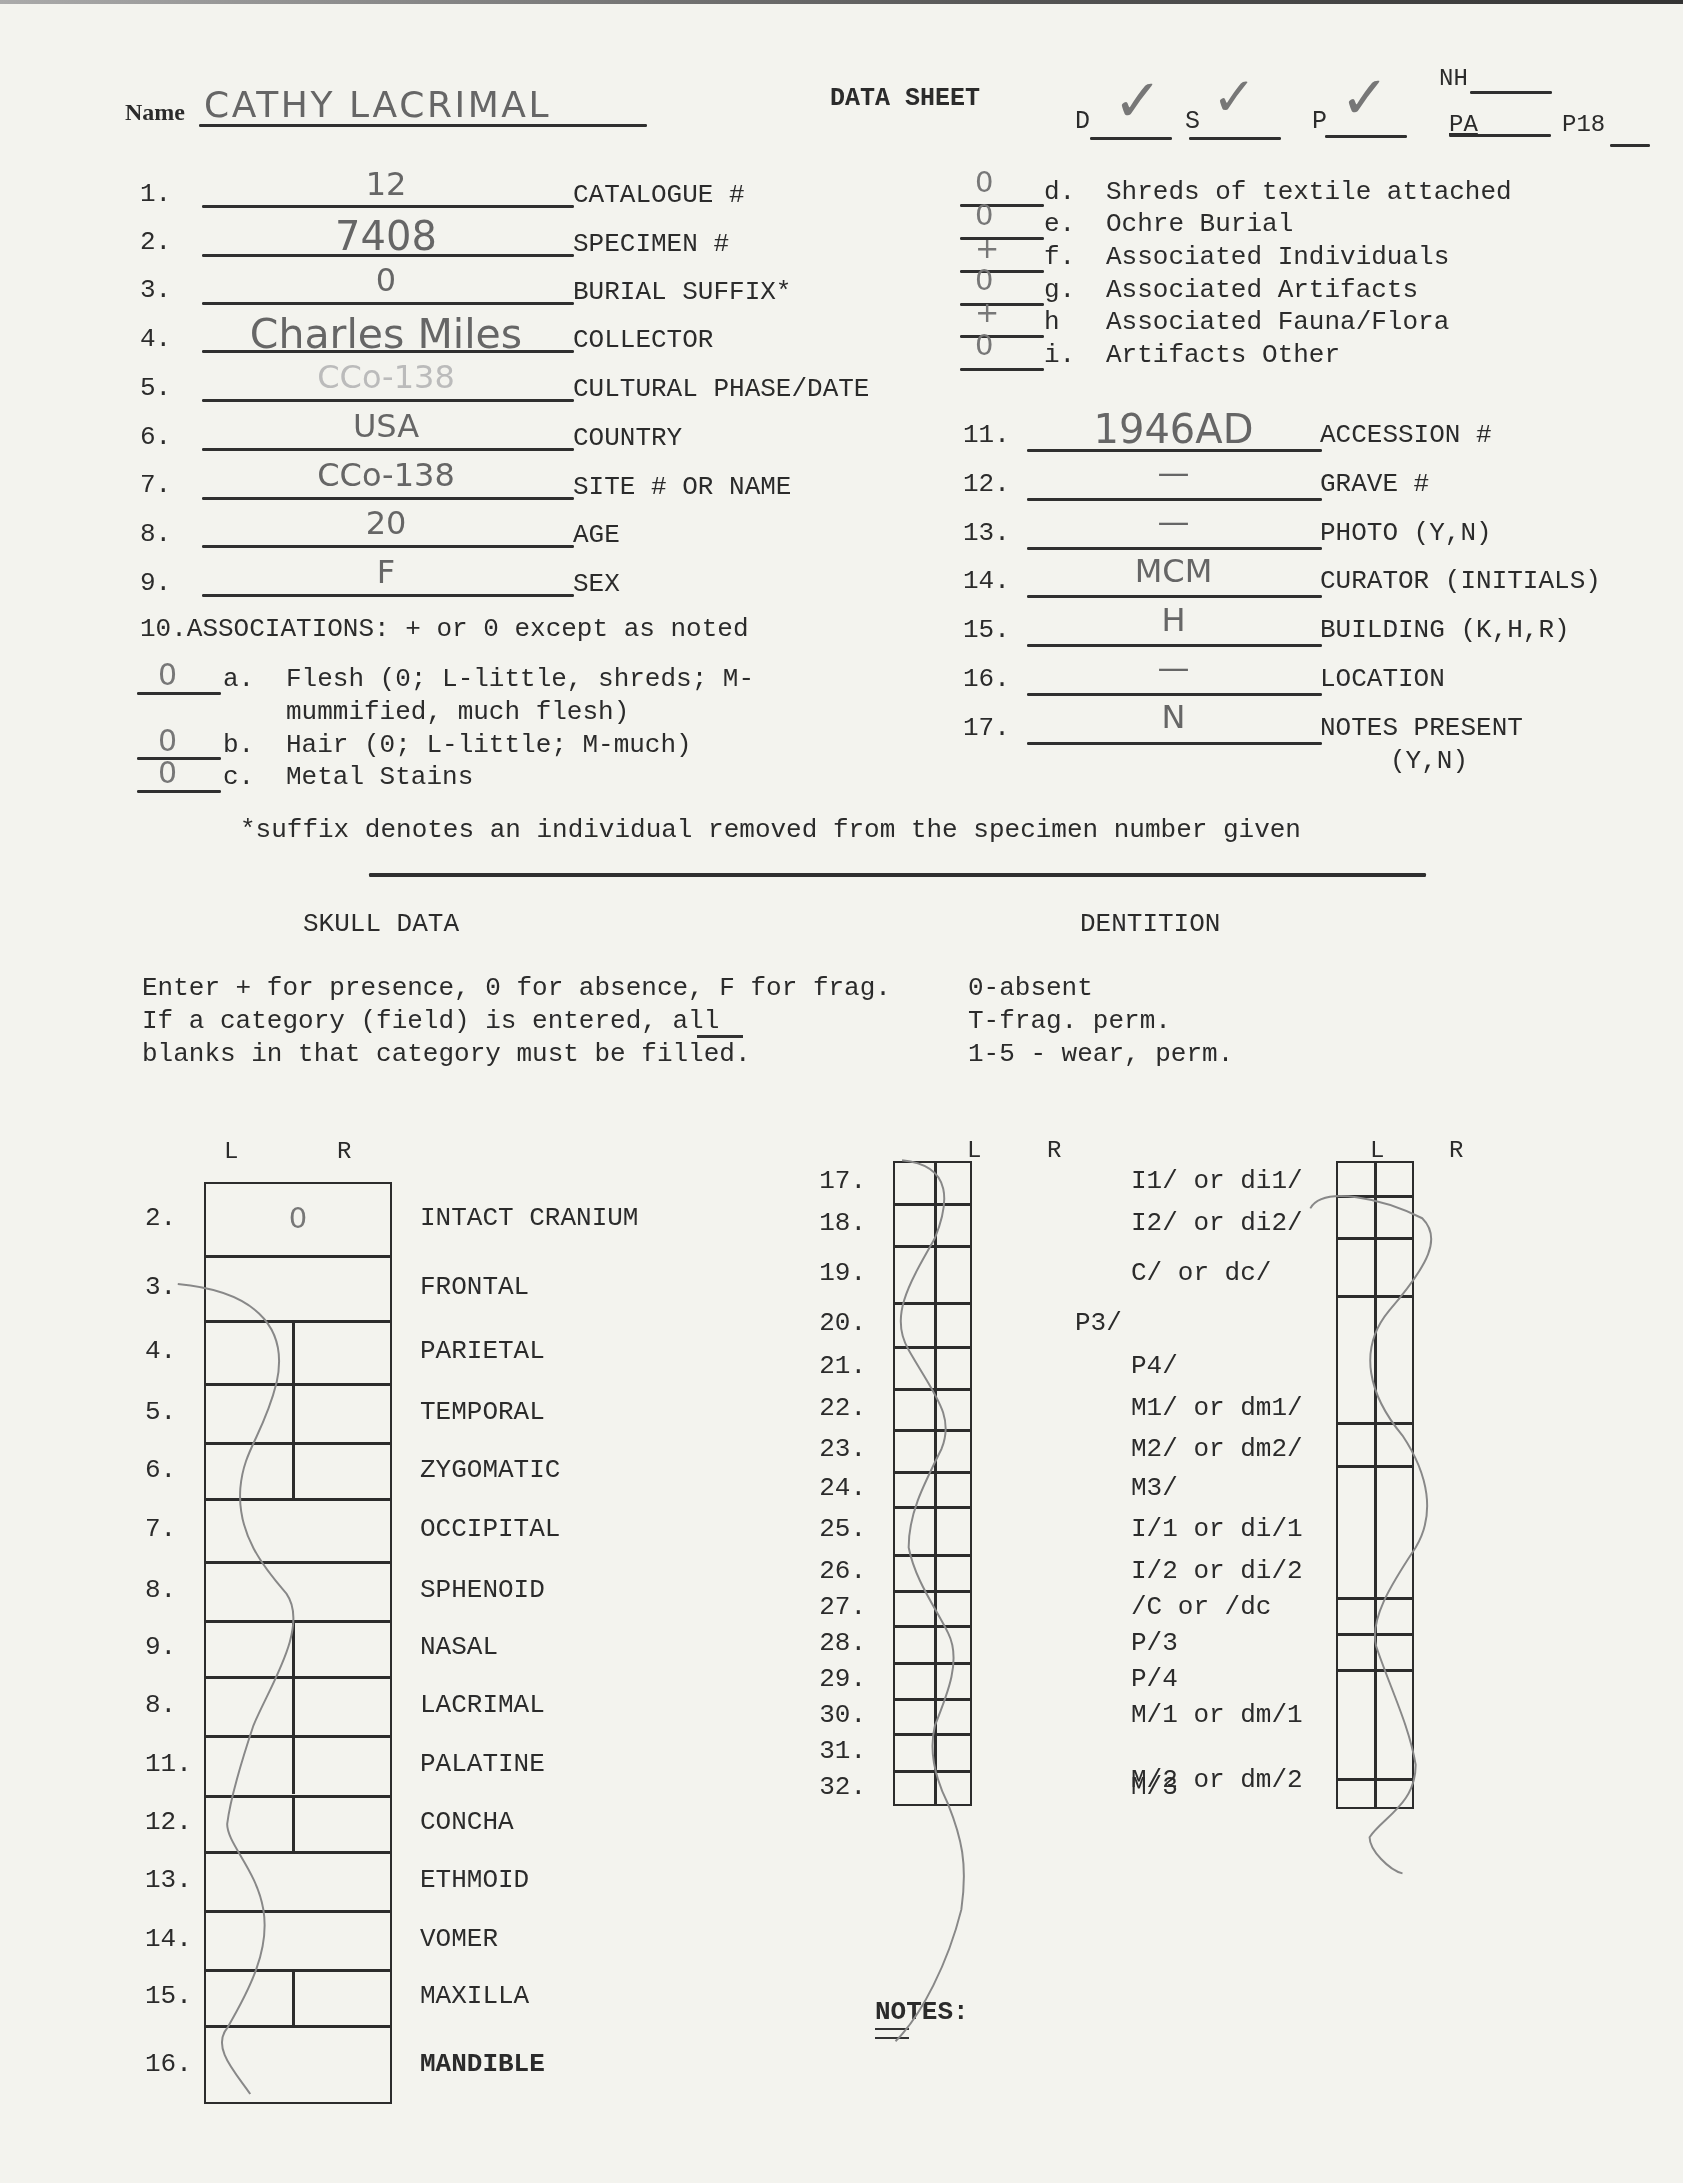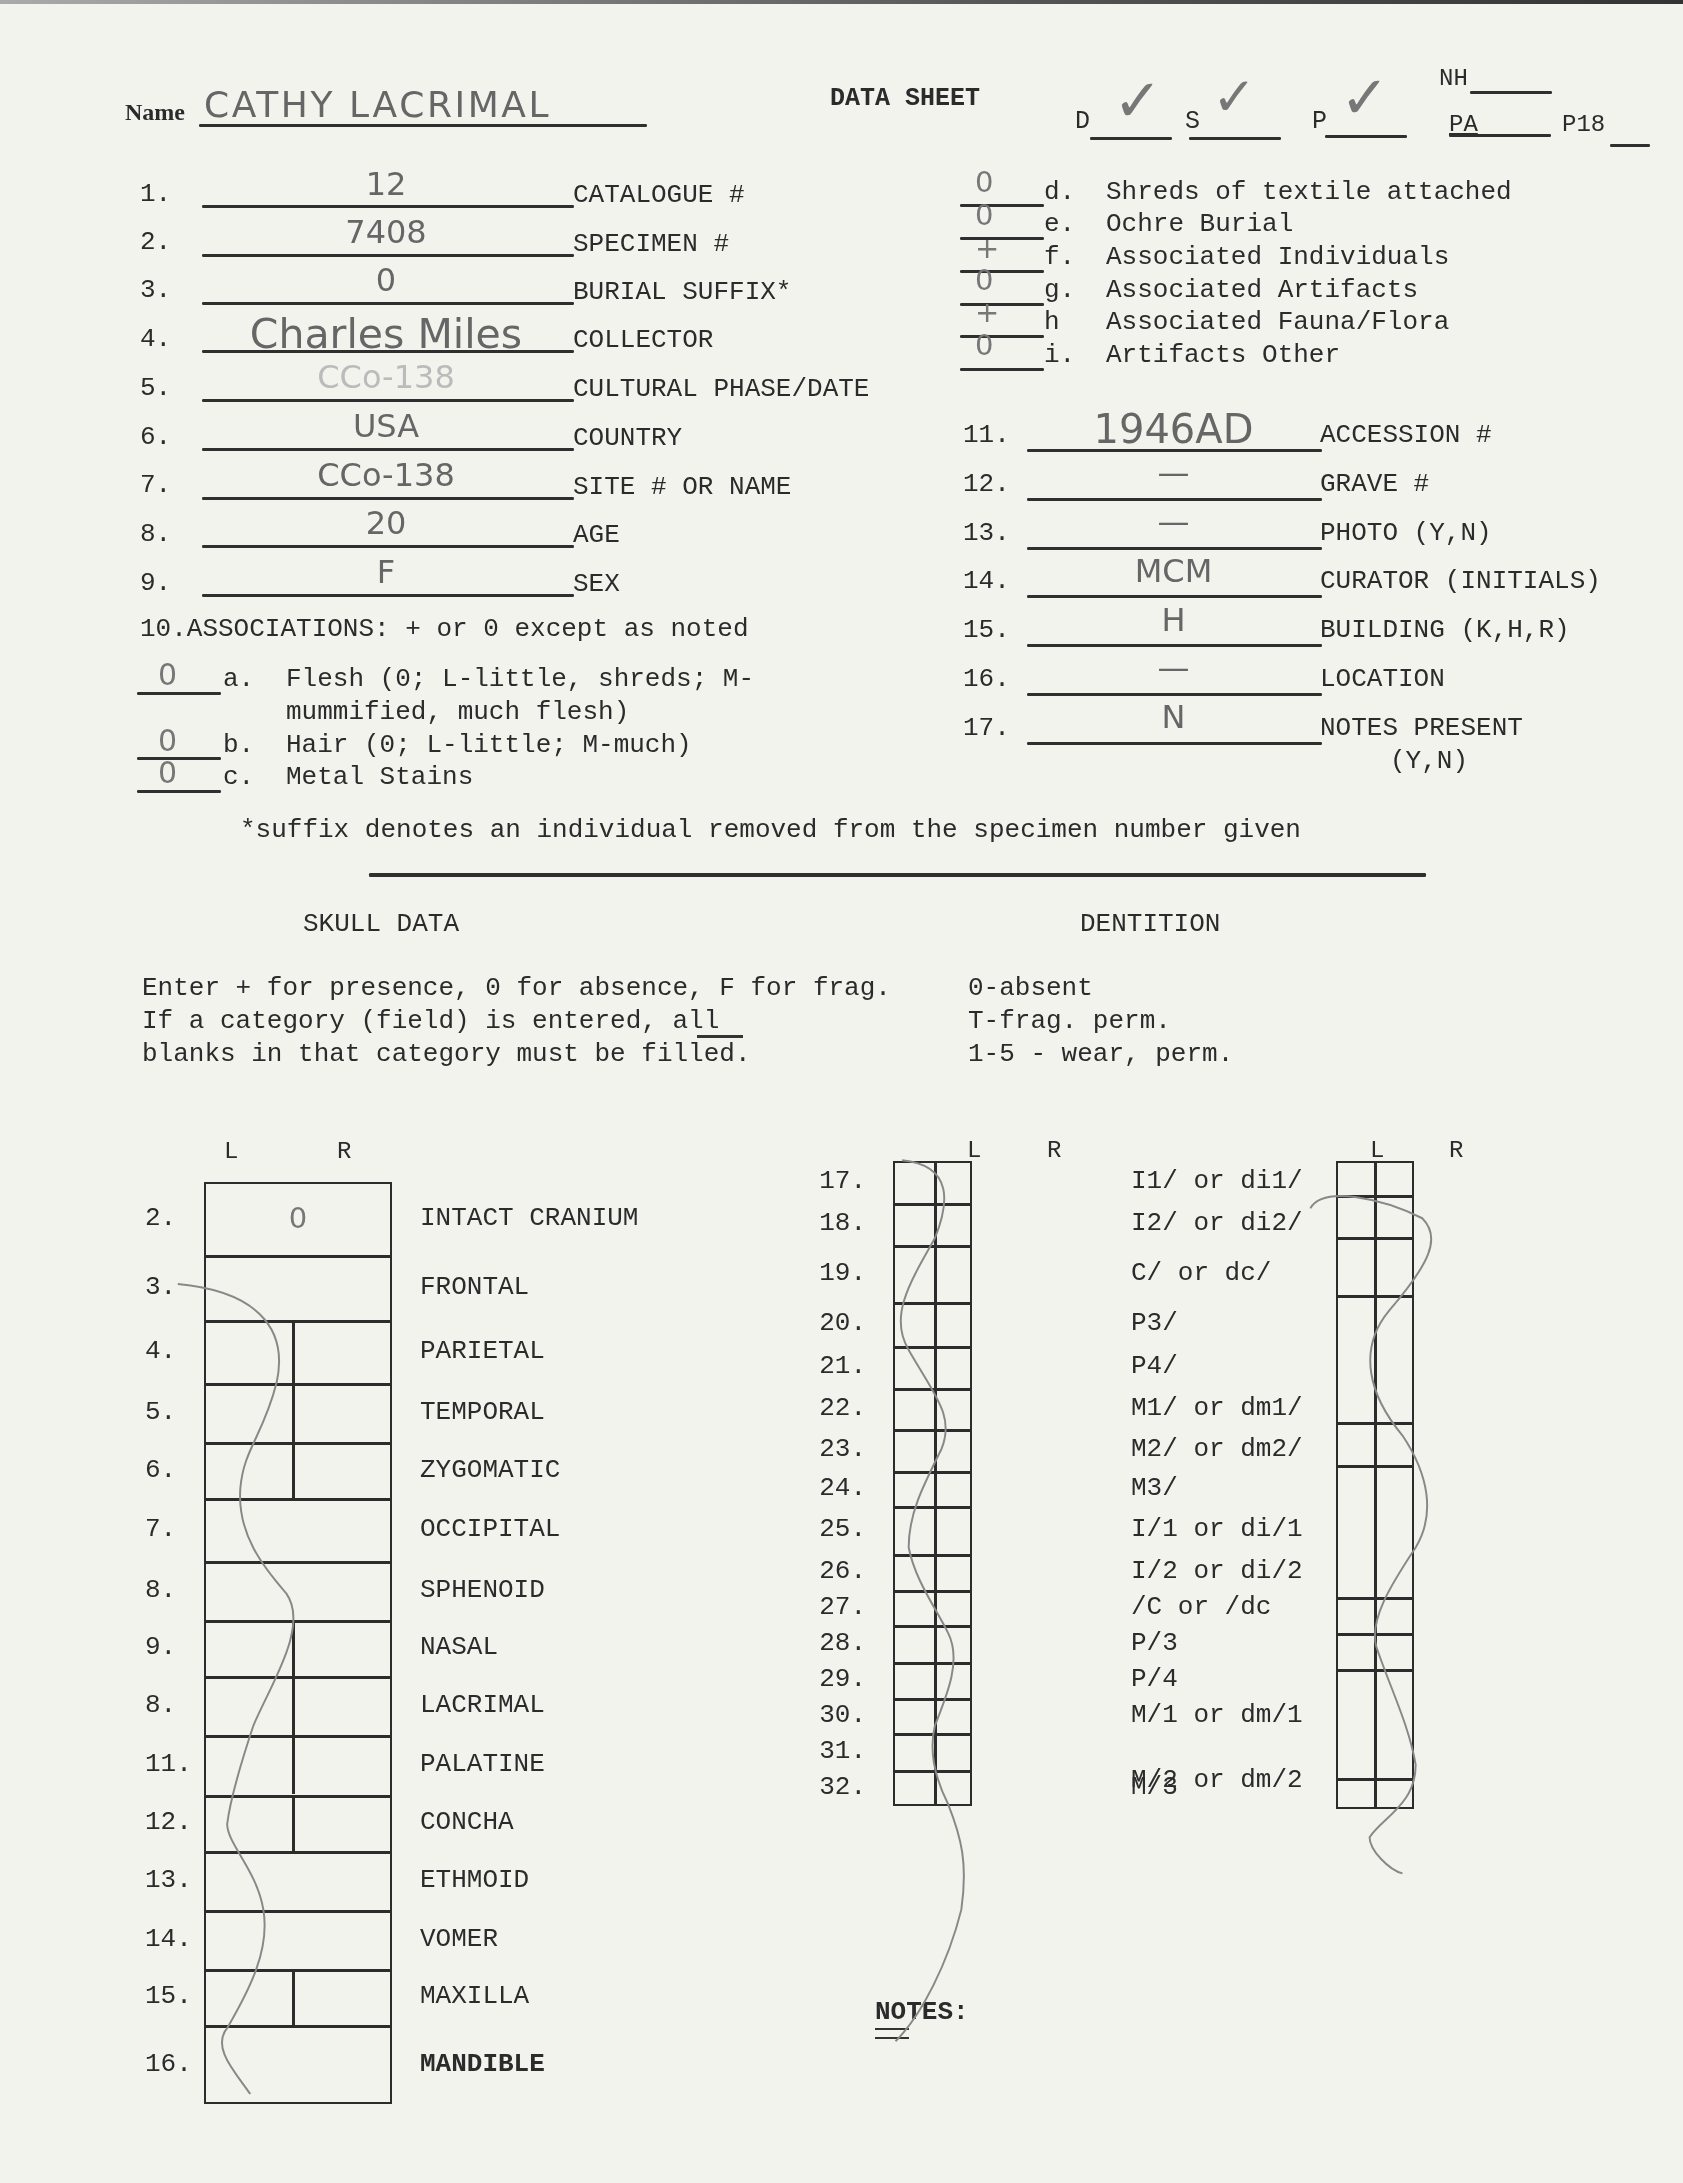--- a/index.html
+++ b/index.html
@@ -49,21 +49,21 @@
 <div class="line" style="left:1449px;top:134px;width:102px;height:2.6px;"></div>
 <div class="abs type" style="left:1562px;top:111px;font-size:24px;">P18</div>
 <div class="line" style="left:1610px;top:144px;width:40px;height:2.6px;"></div>
 
 <div id="left-fields">
     <div class="abs type" style="left:140px;top:179px;">1.</div>
     <div class="abs hand" style="left:199px;top:165px;width:374px;text-align:center;font-size:32px;color:#666;">12</div>
     <div class="line" style="left:202px;top:205px;width:372px;"></div>
     <div class="abs type" style="left:573px;top:180px;">CATALOGUE #</div>
     <div class="abs type" style="left:140px;top:227px;">2.</div>
-    <div class="abs hand" style="left:199px;top:213px;width:374px;text-align:center;font-size:32px;color:#666;">7408</div>
+    <div class="abs hand" style="left:199px;top:213px;width:374px;text-align:center;font-size:40px;color:#666;">7408</div>
     <div class="line" style="left:202px;top:254px;width:372px;"></div>
     <div class="abs type" style="left:573px;top:229px;">SPECIMEN #</div>
     <div class="abs type" style="left:140px;top:275px;">3.</div>
     <div class="abs hand" style="left:199px;top:261px;width:374px;text-align:center;font-size:32px;color:#666;">0</div>
     <div class="line" style="left:202px;top:302px;width:372px;"></div>
     <div class="abs type" style="left:573px;top:277px;">BURIAL SUFFIX*</div>
     <div class="abs type" style="left:140px;top:324px;">4.</div>
     <div class="abs hand" style="left:199px;top:310px;width:374px;text-align:center;font-size:41px;color:#666;">Charles Miles</div>
     <div class="line" style="left:202px;top:350px;width:372px;"></div>
     <div class="abs type" style="left:573px;top:325px;">COLLECTOR</div>
@@ -277,21 +277,21 @@
     <div class="abs" style="left:893px;top:1203px;width:79px;height:3.3px;background:#2c2c2c;"></div>
     <div class="abs type" style="left:866px;top:1208px;transform:translateX(-100%);">18.</div>
     <div class="abs type" style="left:1131px;top:1208px;">I2/ or di2/</div>
     <div class="abs" style="left:896px;top:1206px;width:74px;height:37px;"></div>
     <div class="abs" style="left:893px;top:1245px;width:79px;height:3.3px;background:#2c2c2c;"></div>
     <div class="abs type" style="left:866px;top:1258px;transform:translateX(-100%);">19.</div>
     <div class="abs type" style="left:1131px;top:1258px;">C/  or dc/</div>
     <div class="abs" style="left:896px;top:1248px;width:74px;height:52px;"></div>
     <div class="abs" style="left:893px;top:1302px;width:79px;height:3.3px;background:#2c2c2c;"></div>
     <div class="abs type" style="left:866px;top:1308px;transform:translateX(-100%);">20.</div>
-    <div class="abs type" style="left:1131px;top:1308px;text-align:right;">P3/</div>
+    <div class="abs type" style="left:1075px;top:1308px;text-align:right;">P3/</div>
     <div class="abs" style="left:896px;top:1305px;width:74px;height:38px;"></div>
     <div class="abs" style="left:893px;top:1346px;width:79px;height:3.3px;background:#2c2c2c;"></div>
     <div class="abs type" style="left:866px;top:1351px;transform:translateX(-100%);">21.</div>
     <div class="abs type" style="left:1131px;top:1351px;">P4/</div>
     <div class="abs" style="left:896px;top:1349px;width:74px;height:37px;"></div>
     <div class="abs" style="left:893px;top:1388px;width:79px;height:3.3px;background:#2c2c2c;"></div>
     <div class="abs type" style="left:866px;top:1393px;transform:translateX(-100%);">22.</div>
     <div class="abs type" style="left:1131px;top:1393px;">M1/ or dm1/</div>
     <div class="abs" style="left:896px;top:1391px;width:74px;height:36px;"></div>
     <div class="abs" style="left:893px;top:1429px;width:79px;height:3.3px;background:#2c2c2c;"></div>

